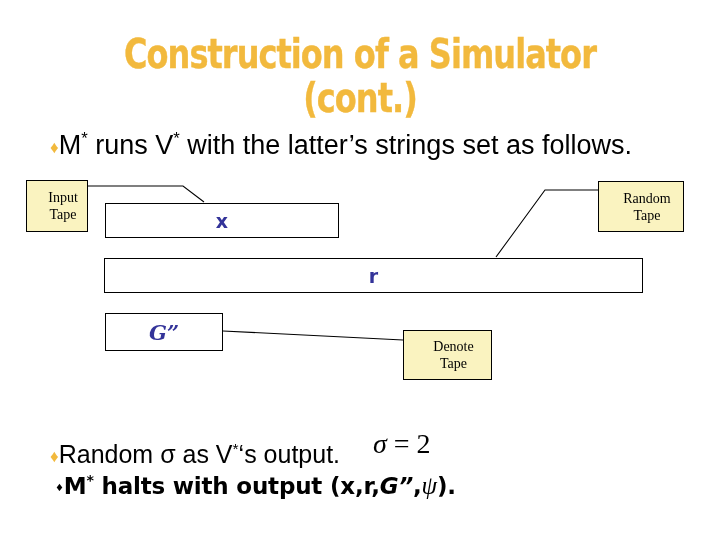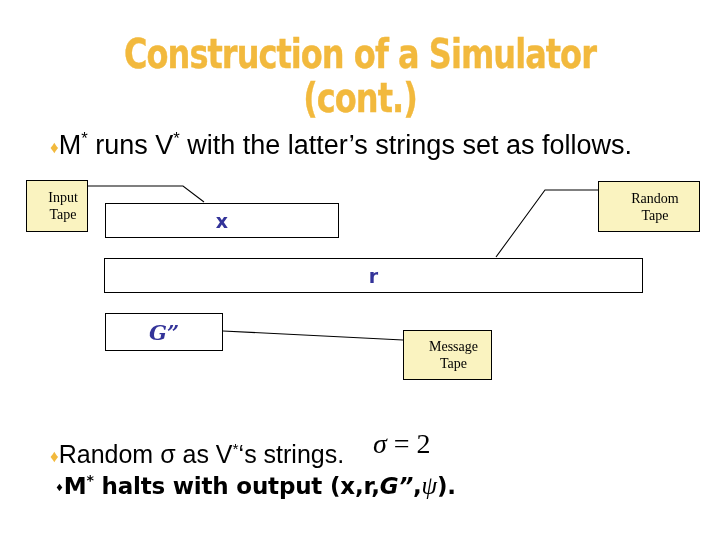--- a/index.html
+++ b/index.html
@@ -142,21 +142,21 @@
     align-items: center;
     justify-content: center;
     font-family: "Liberation Serif", "DejaVu Serif", serif;
     font-size: 14px;
     color: #000000;
     line-height: 17px;
     text-align: center;
     padding-left: 12px;
   }
   #callout-input  { left: 26px;  top: 180px; width: 62px; height: 52px; }
-  #callout-random { left: 598px; top: 181px; width: 102px; height: 51px; }
+  #callout-random { left: 598px; top: 181px; width: 86px; height: 51px; }
   #callout-message{ left: 403px; top: 330px; width: 89px; height: 50px; }
 
   
   .connector {
     position: absolute;
     left: 0; top: 0;
     width: 720px; height: 540px;
     pointer-events: none;
   }
 </style>
@@ -194,23 +194,23 @@
     <span>Input</span>
     <span>Tape</span>
   </div>
 
   <div class="callout" id="callout-random">
     <span>Random</span>
     <span>Tape</span>
   </div>
 
   <div class="callout" id="callout-message">
-    <span>Message</span>
+    <span>Denote</span>
     <span>Tape</span>
   </div>
 
-  <div class="bullet-line" id="line-denote"><span class="dia">♦</span><span>Random σ as V</span><span class="sup">*</span><span>‘s strings.</span></div>
+  <div class="bullet-line" id="line-denote"><span class="dia">♦</span><span>Random σ as V</span><span class="sup">*</span><span>‘s output.</span></div>
 
   <div class="sigma-eq"><i>σ</i><span> = </span><span>2</span></div>
 
   <div class="bullet-line" id="line-halts"><span class="dia-small">♦</span><span>M</span><span class="sup">*</span><span> halts with output (x,r,</span><span class="gdq">G”</span><span>,</span><span class="psi">ψ</span><span>).</span></div>
 
 </div>
 
 </body></html>

